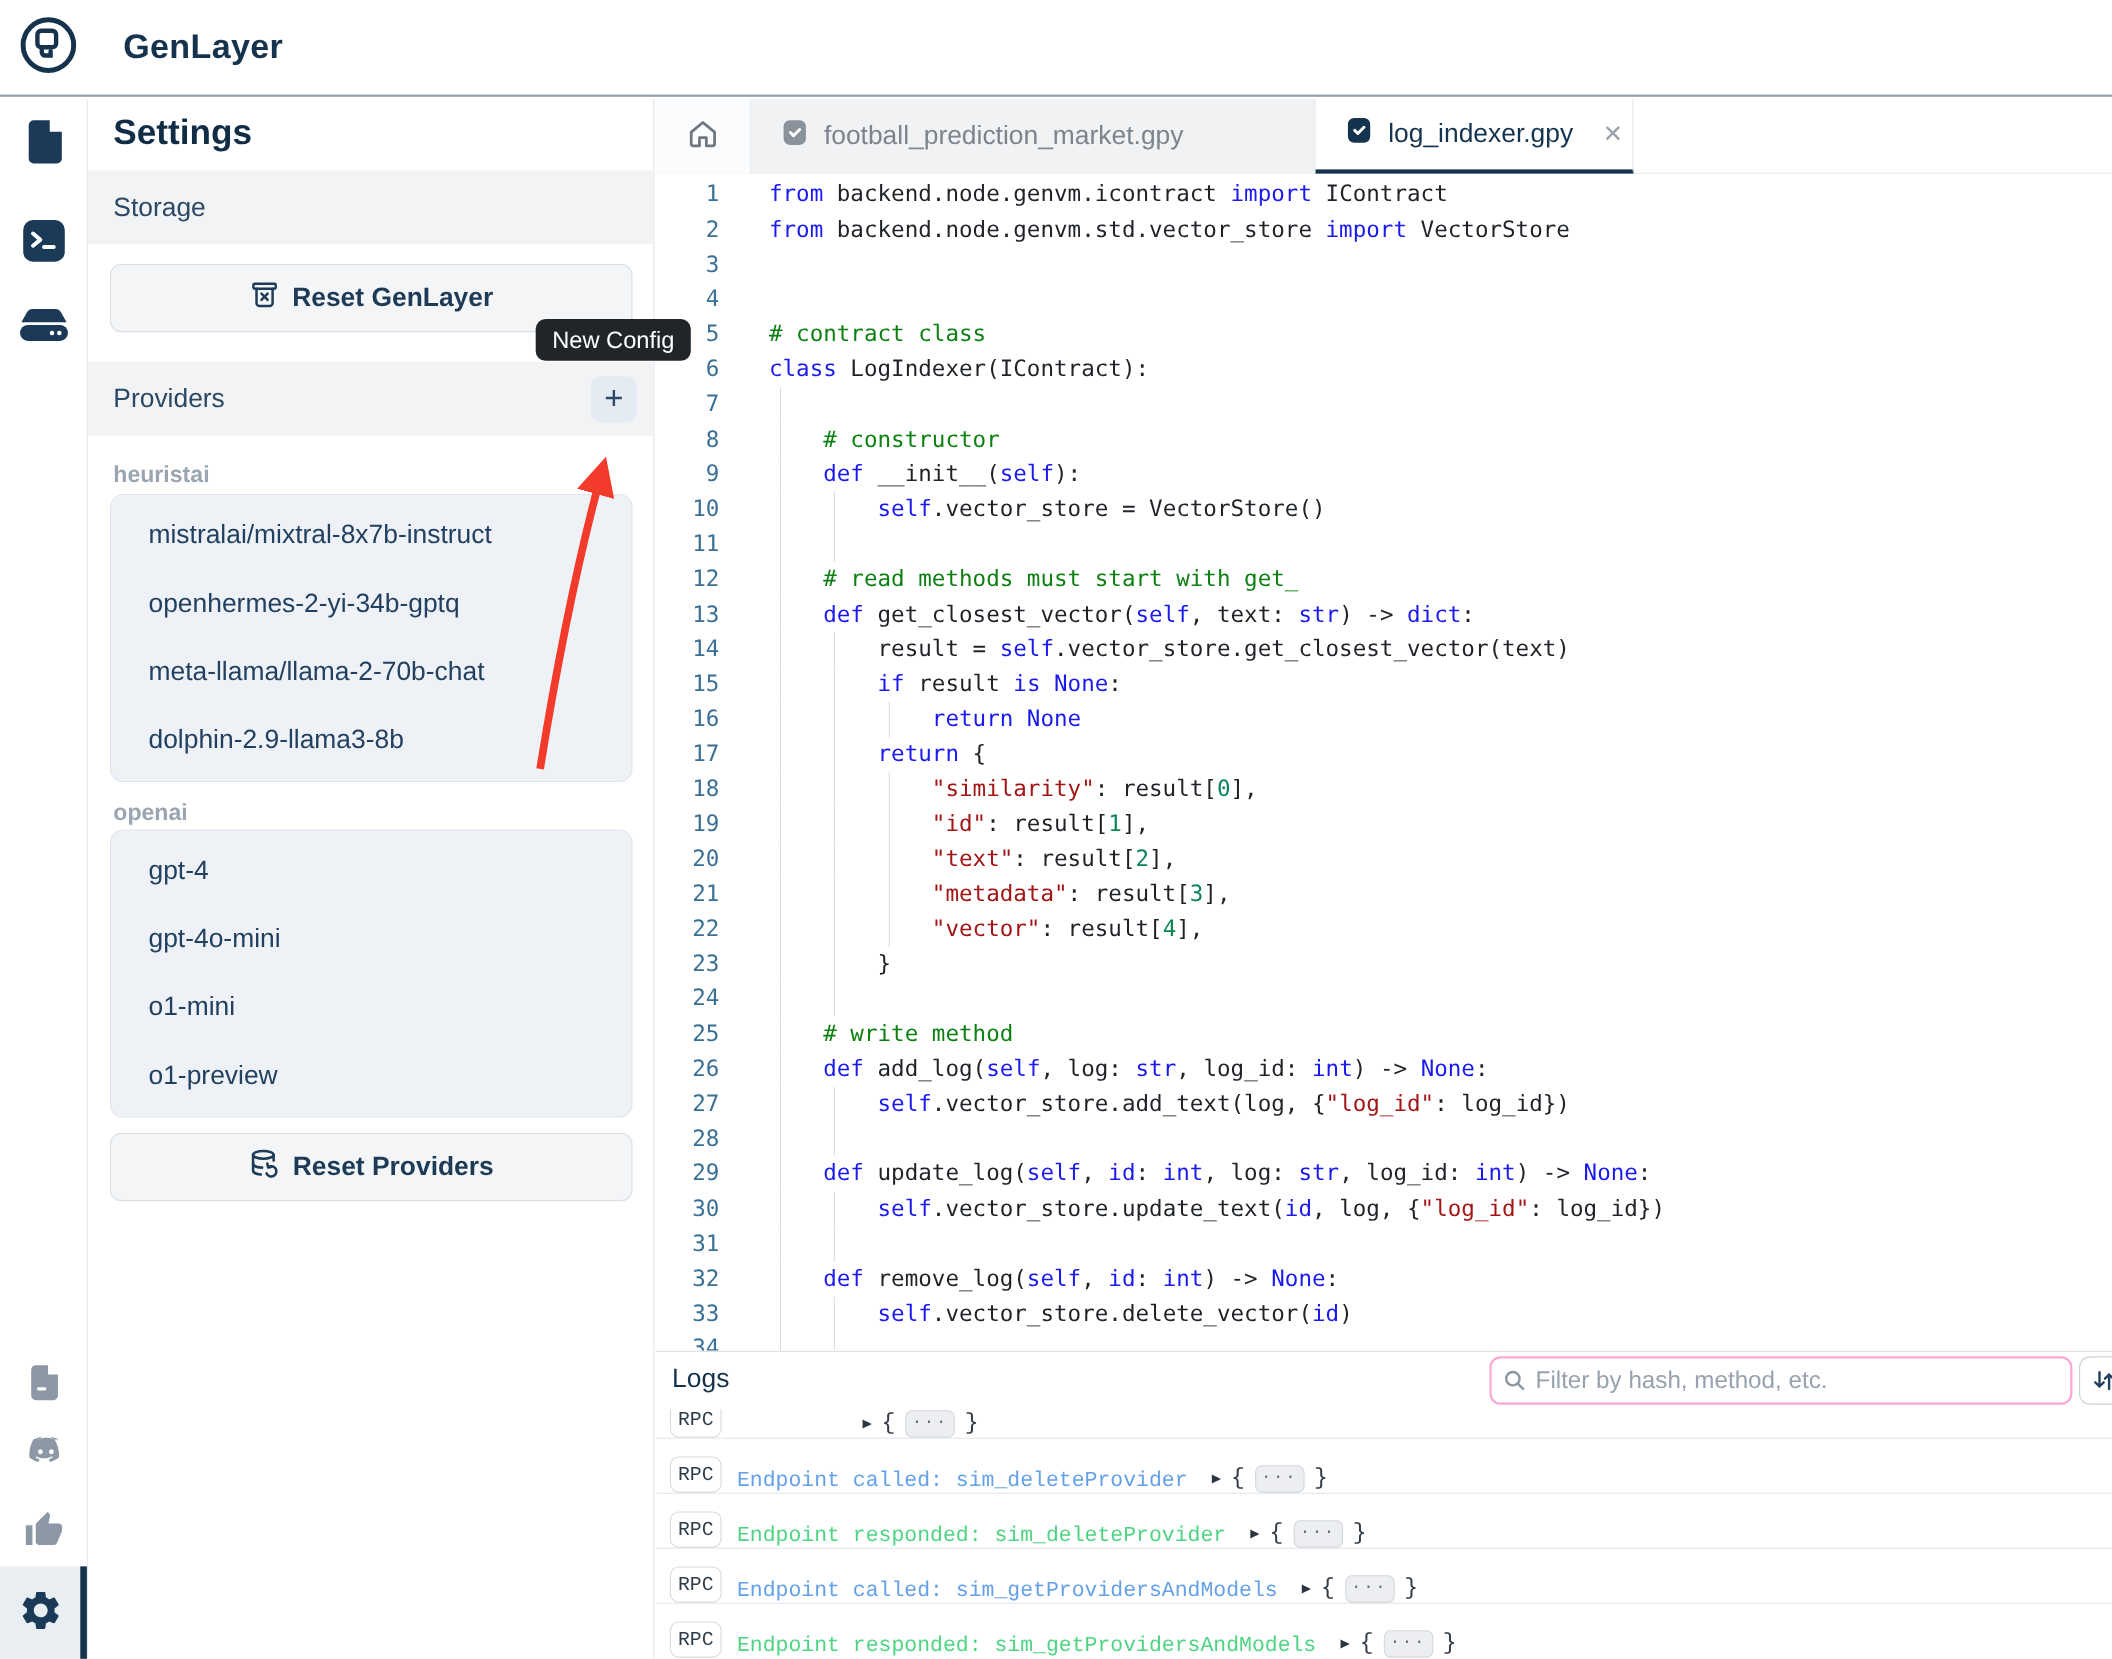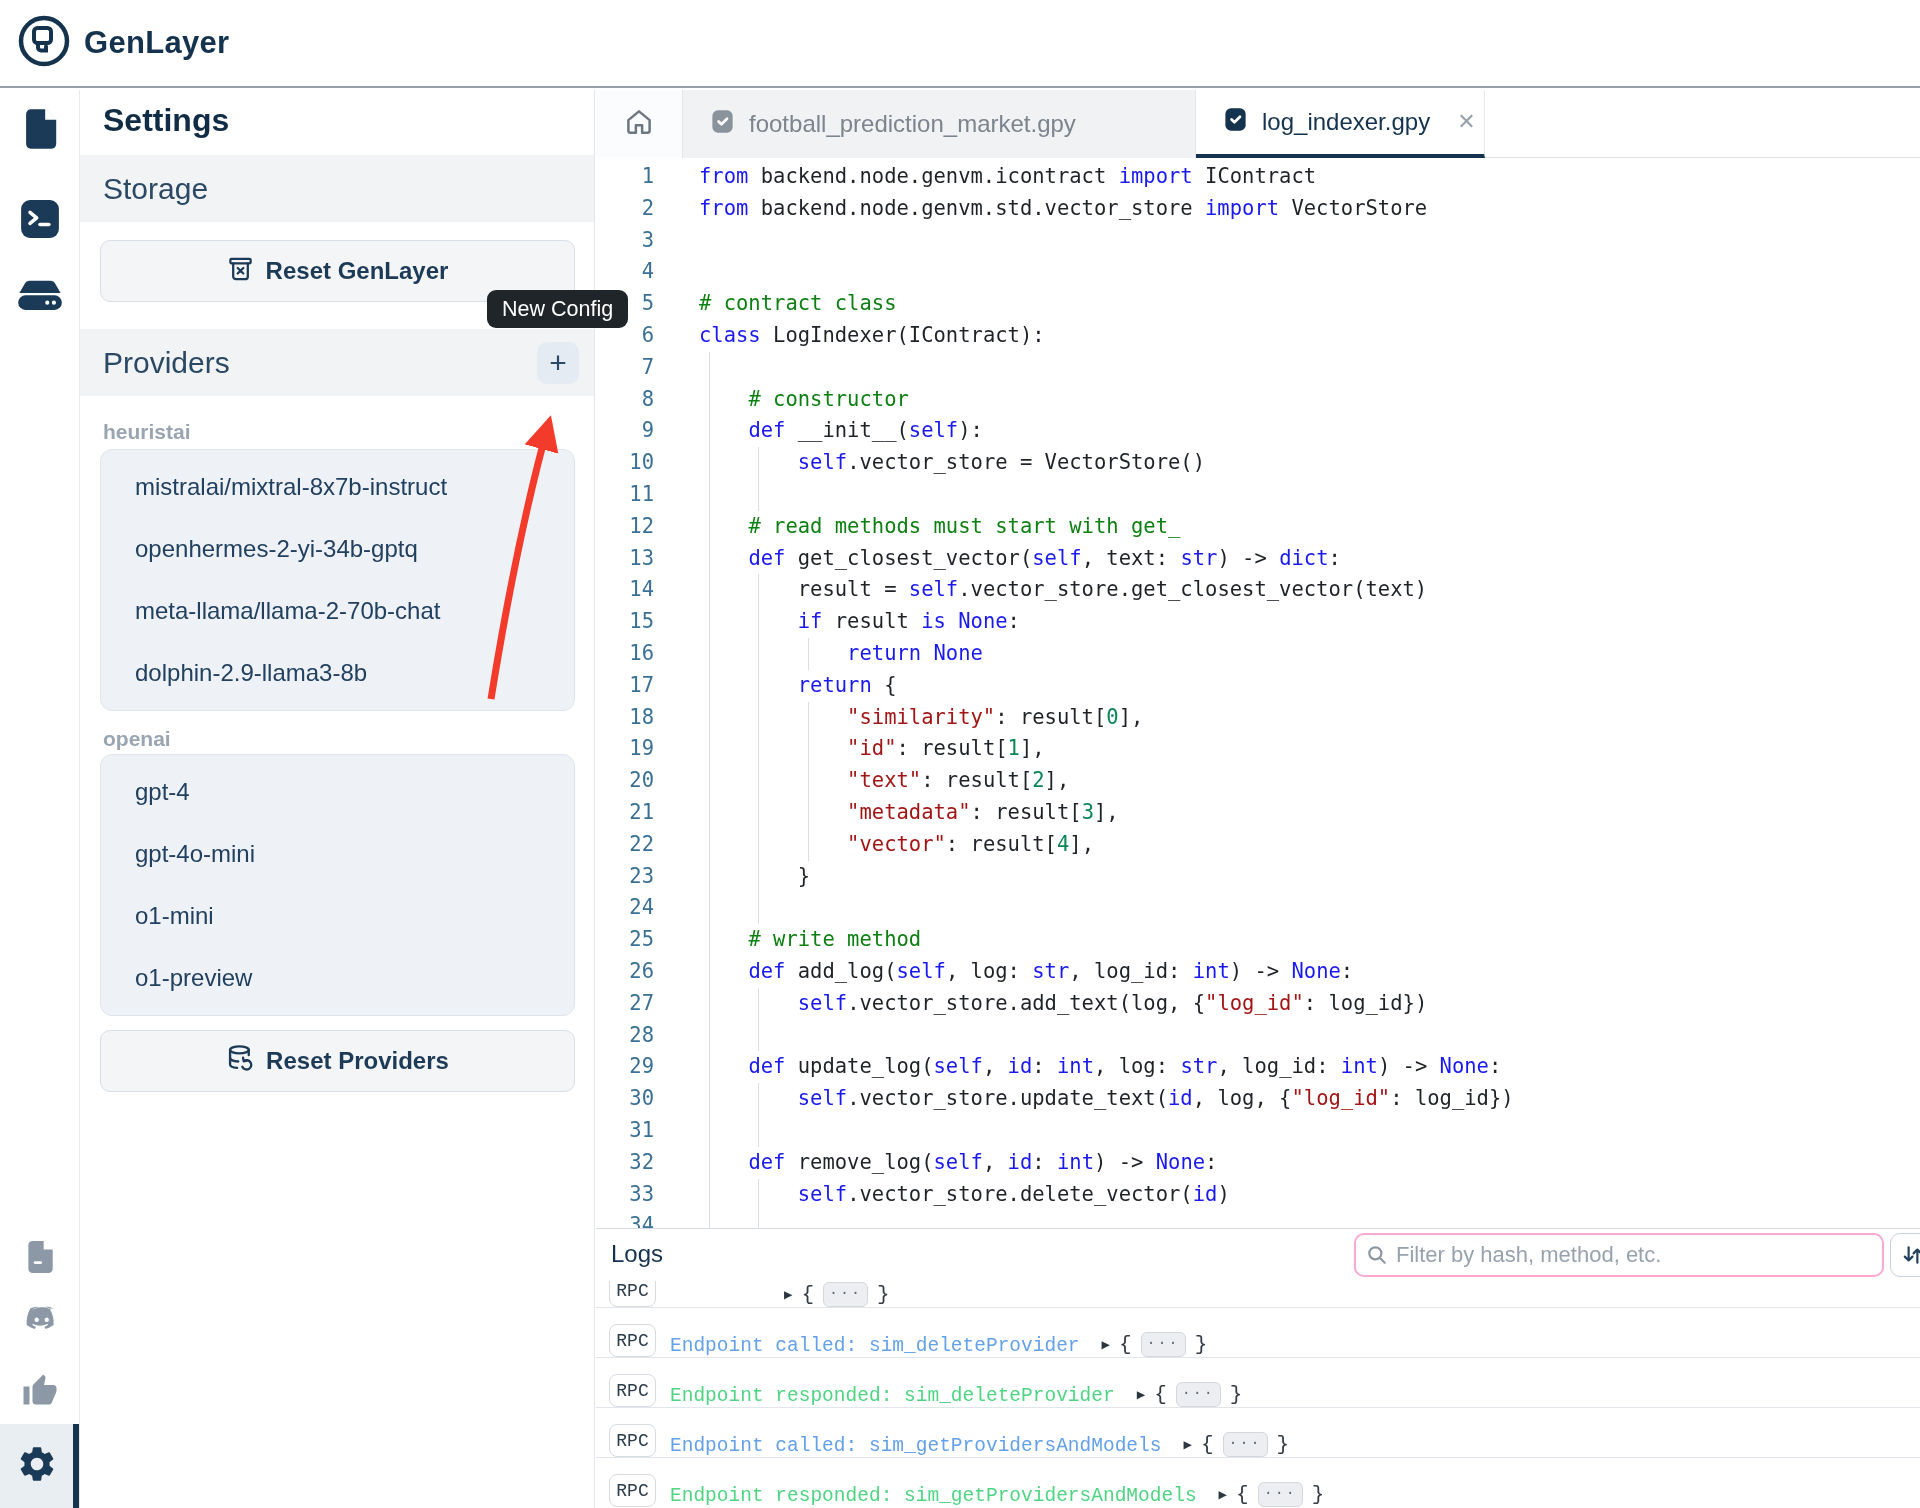--- a/index.html
+++ b/index.html
@@ -1,41 +1,41 @@
 <!DOCTYPE html>
 <html><head>
 <meta charset="utf-8">
 <style>
   * { margin:0; padding:0; box-sizing:border-box; }
   html,body { width:1920px; height:1508px; overflow:hidden; background:#fff;
     font-family:"Liberation Sans", sans-serif; color:#1d3b57; }
 
   
   #header { position:absolute; left:0; top:0; width:1920px; height:88px; background:#fff;
-    border-bottom:2px solid #95a0aa; display:flex; align-items:center; z-index:30; }
+    border-bottom:2px solid #95a0aa; display:flex; align-items:center; z-index:30;gap:28px; }
   #logo { margin-left:16px; }
   #brand { margin-left:12px; font-size:31px; font-weight:700; color:#15334e; letter-spacing:.3px; }
 
   
   #rail { position:absolute; left:0; top:90px; width:80px; bottom:0; background:#fff;
     border-right:1px solid #e7eaee; z-index:20; }
   .rail-btn { position:absolute; left:0; width:79px; height:58px; display:flex;
     align-items:center; justify-content:center; cursor:pointer; }
   #rail-gear-cell { position:absolute; left:0; bottom:0; width:79px; height:84px; background:#e9eef3;
     border-right:6px solid #16334d; display:flex; align-items:center; justify-content:center; }
 
   
   #settings { position:absolute; left:80px; top:90px; width:515px; bottom:0; background:#fff;
     border-right:1px solid #e2e6ea; z-index:10; }
   #settings-title { position:absolute; left:23px; top:12px; font-size:32px; font-weight:600; color:#112d46; }
   .band { position:absolute; left:0; width:100%; height:67px; background:#f1f3f4;
     display:flex; align-items:center; padding:0 16px 0 23px; }
   #band-storage { top:65px; }
   #band-providers { top:239px; }
-  .band-label { font-size:30px; color:#2b4964; }
+  .band-label { font-size:24px; color:#2b4964; }
   .reset-btn { position:absolute; left:20px; width:475px; height:62px; background:#f3f5f7;
     border:1px solid #d9dfe6; border-radius:10px; display:flex; align-items:center;
     justify-content:center; gap:12px; font-size:24px; font-weight:700; color:#1d3b57; cursor:pointer; }
   #reset-storage { top:150px; }
   #reset-providers { top:940px; }
   #add-config-btn { position:absolute; right:15px; top:13px; width:42px; height:42px;
     background:#e4ebf3; border:none; border-radius:10px; font-size:30px; line-height:40px;
     color:#2c4a68; cursor:pointer; font-family:"Liberation Sans",sans-serif; }
   .group-label { position:absolute; left:23px; font-size:21px; font-weight:700; color:#9aa5b1; }
   .provider-card { position:absolute; left:20px; width:475px; background:#eef2f7;

